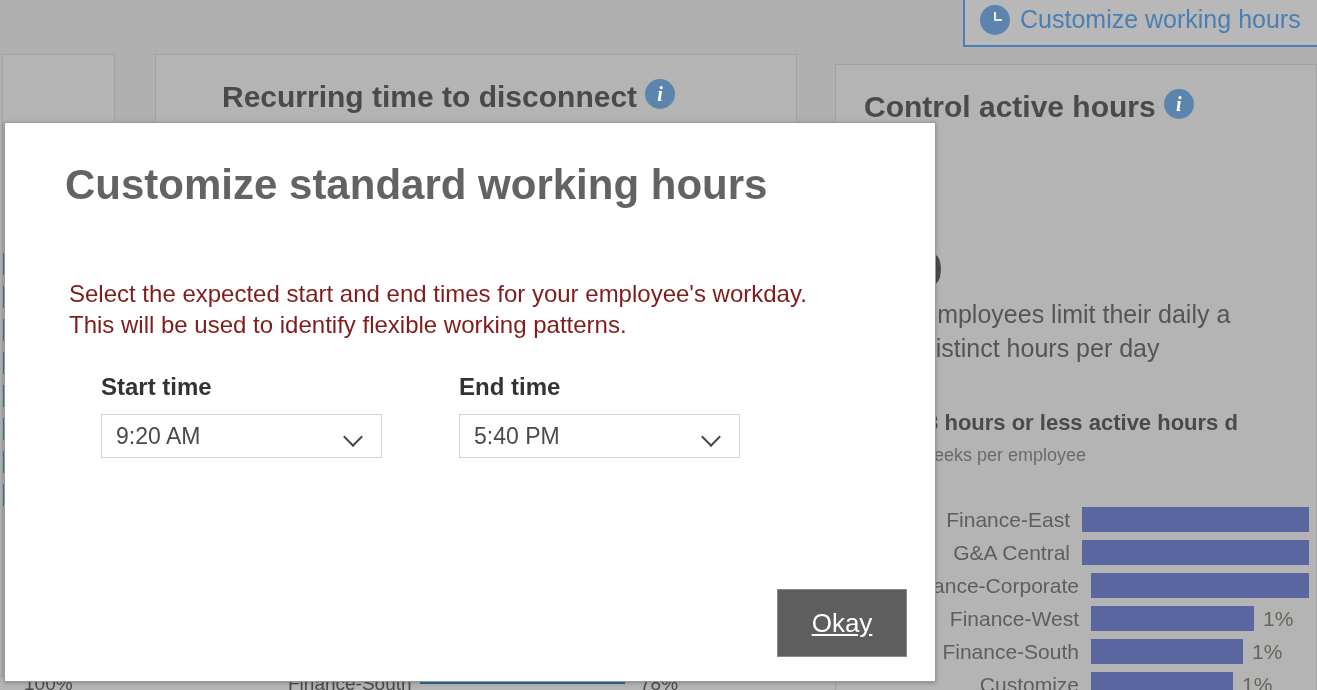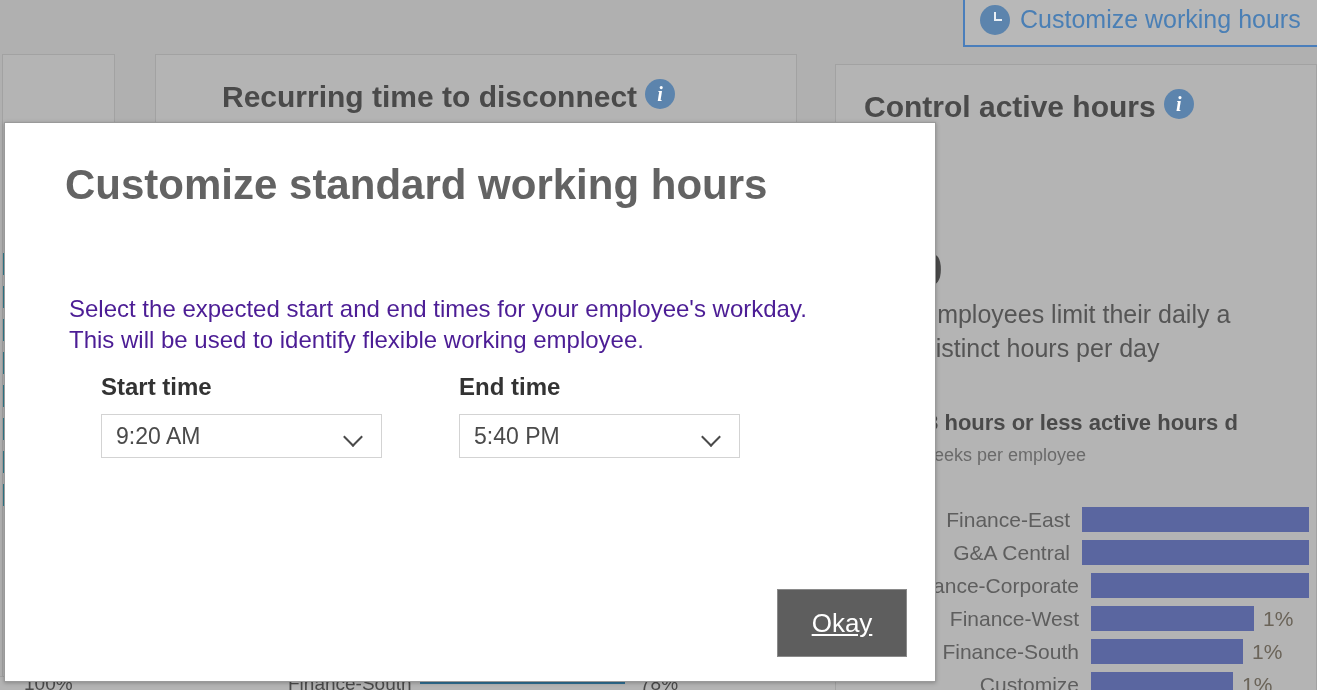--- a/index.html
+++ b/index.html
@@ -213,23 +213,23 @@
   #dialog-title {
     position: absolute;
     left: 60px; top: 38px;
     font-size: 42px;
     font-weight: bold;
     color: #636363;
     white-space: nowrap;
   }
   #dialog-desc {
     position: absolute;
-    left: 64px; top: 170px;
+    left: 64px; top: 155px;
     font-size: 24px;
-    color: #4c1d95;
+    color: #7f1d1d;
     line-height: 31px;
   }
 
   .field-group { position: absolute; top: 250px; }
   #field-start { left: 96px; }
   #field-end   { left: 454px; }
 
   .field-label {
     font-size: 24px;
     font-weight: bold;
@@ -377,21 +377,21 @@
     <span class="bs-right">78%</span>
   </div>
 </div>
 
 <div id="dialog">
 
   <div id="dialog-title">Customize standard working hours</div>
 
   <div id="dialog-desc">
     <div>Select the expected start and end times for your employee's workday.</div>
-    <div>This will be used to identify flexible working employee.</div>
+    <div>This will be used to identify flexible working patterns.</div>
   </div>
 
   <div class="field-group" id="field-start">
     <div class="field-label">Start time</div>
     <div class="select-box">
       <span class="select-value">9:20 AM</span>
       <span class="chev"></span>
     </div>
   </div>
 

